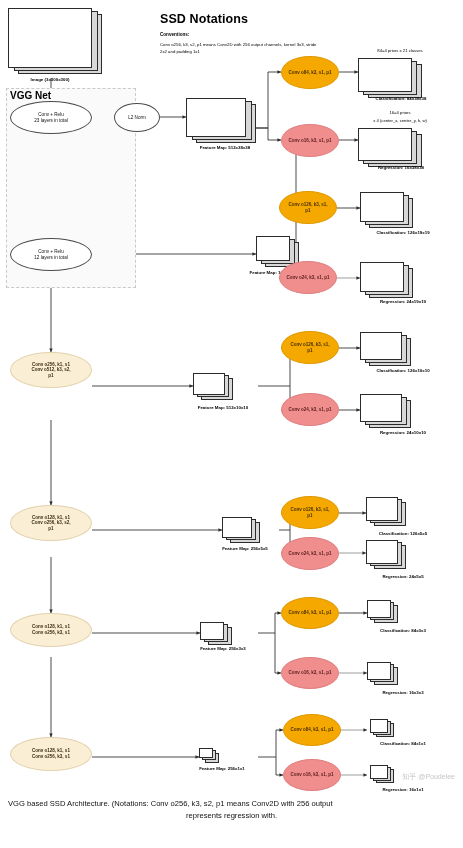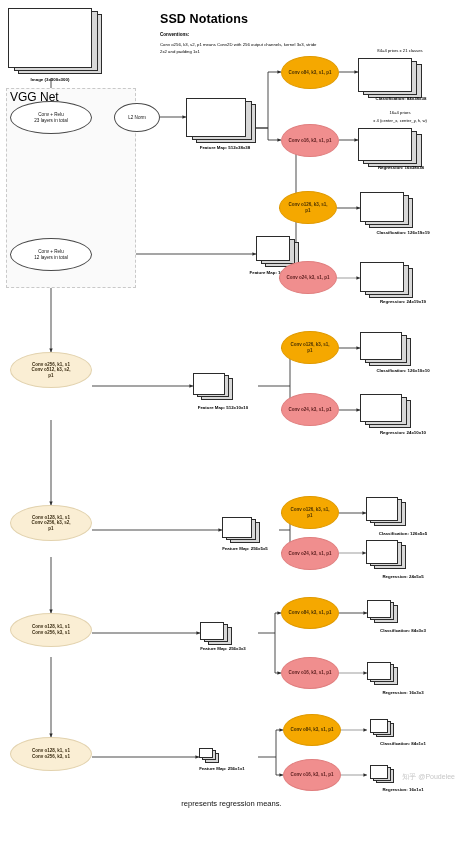--- a/index.html
+++ b/index.html
@@ -43,22 +43,22 @@
     line-height: 1.55;
     width: 160px;
   }
 
   
   .vgg-region {
     border: 1px dashed #c9c9c9;
     background: #fafafa;
   }
   .vgg-label {
-    font-size: 12px;
-    font-weight: normal;
+    font-size: 10px;
+    font-weight: bold;
     color: #000;
   }
 
   
   .sheet {
     background: #ffffff;
     border: 1px solid #2b2b2b;
     box-sizing: border-box;
   }
   .shadowsheet { background: #d8d8d8; border: 1px solid #2b2b2b; box-sizing: border-box; }
@@ -429,16 +429,17 @@
   <div class="abs" style="left:370px; top:765px;">
     <div class="abs shadowsheet" style="left:6px; top:4px; width:18px; height:14px;"></div>
     <div class="abs shadowsheet" style="left:3px; top:2px; width:18px; height:14px;"></div>
     <div class="abs sheet" style="left:0; top:0; width:18px; height:14px;"></div>
   </div>
   <div class="abs cap" style="left:348px; top:787px; width:110px;">Regression: 16x1x1</div>
 
   <div class="watermark">知乎 @Poudelee</div>
 
   <div class="footer">
-    <div>represents regression means.</div>
+    <div class="l1">VGG based SSD Architecture. (Notations: Conv o256, k3, s2, p1 means Conv2D with 256 output</div>
+    <div>represents regression with.</div>
   </div>
 
 </div>
 
 </body></html>

